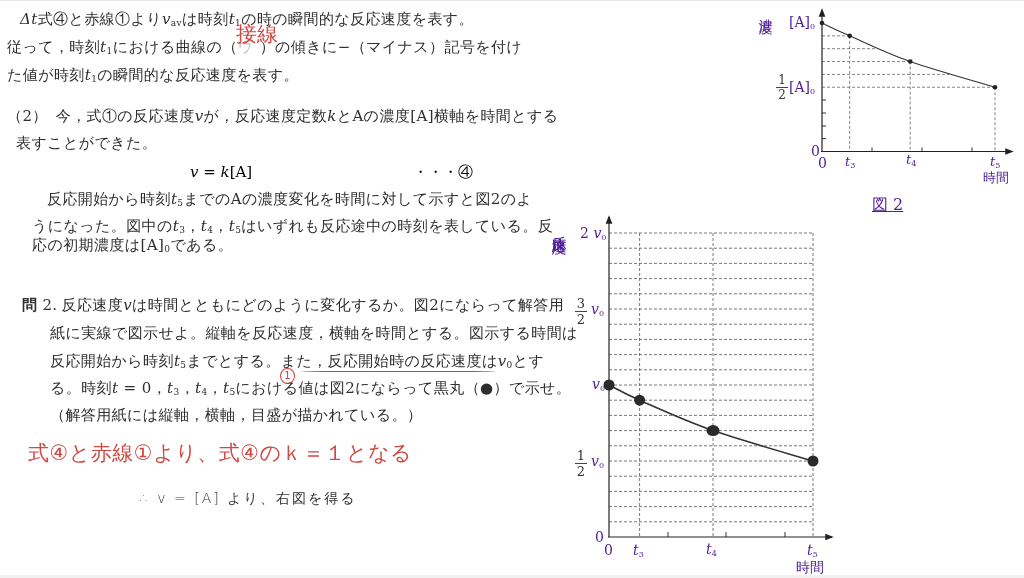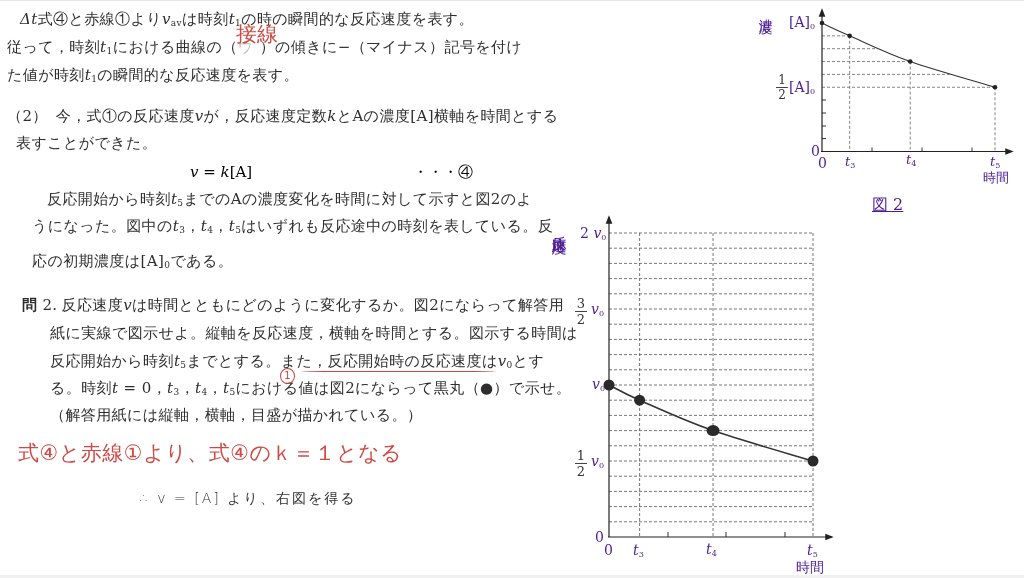--- a/index.html
+++ b/index.html
@@ -70,40 +70,40 @@
 <div class="eq" style="left:190px; top:163px;">
   <i>v</i><span> = </span><i>k</i><span>[A]</span>
 </div>
 <div class="eq" style="left:413px; top:163px;">・・・④</div>
 <div class="line" style="left:47px; top:190px;">
   <span>反応開始から時刻</span><i>t</i><sub>5</sub><span>までのAの濃度変化を時間に対して示すと図2のよ</span>
 </div>
 <div class="line" style="left:32px; top:217px;text-align:center;">
   <span>うになった。図中の</span><i>t</i><sub>3</sub><span>，</span><i>t</i><sub>4</sub><span>，</span><i>t</i><sub>5</sub><span>はいずれも反応途中の時刻を表している。反</span>
 </div>
-<div class="line" style="left:32px; top:252px;">
+<div class="line" style="left:32px; top:236px;">
   <span>応の初期濃度は[A]</span><sub>0</sub><span>である。</span>
 </div>
 
 <div class="line" style="left:22px; top:296px;">
   <span class="bold">問</span><span style="display:inline-block;width:5px;"></span><span>2.</span><span style="display:inline-block;width:4px;"></span><span>反応速度</span><i>v</i><span>は時間とともにどのように変化するか。図2にならって解答用</span>
 </div>
 <div class="line" style="left:50px; top:324px;">紙に実線で図示せよ。縦軸を反応速度，横軸を時間とする。図示する時間は</div>
 <div class="line" style="left:50px; top:352px;">
   <span>反応開始から時刻</span><i>t</i><sub>5</sub><span>までとする。また，</span><span>反応開始時の反応速度は</span><i>v</i><sub>0</sub><span>とす</span>
 </div>
 <div class="line" style="left:50px; top:379px;">
   <span>る。時刻</span><i>t</i><span> = 0，</span><i>t</i><sub>3</sub><span>，</span><i>t</i><sub>4</sub><span>，</span><i>t</i><sub>5</sub><span>における値は図2にならって黒丸（●）で示せ。</span>
 </div>
 <div class="line" style="left:50px; top:406px;">（解答用紙には縦軸，横軸，目盛が描かれている。）</div>
 
 <div class="red-underline" style="left:300px; top:371px; width:197px;"></div>
 <div class="red-circle" style="left:280px; top:368px;">1</div>
 
-<div class="red-overlay" style="left:18px; top:440px; font-size:21px; line-height:26px; letter-spacing:0.5px;">式④と赤線①より、式④のｋ＝１となる</div>
+<div class="red-overlay" style="left:28px; top:440px; font-size:21px; line-height:26px; letter-spacing:0.5px;">式④と赤線①より、式④のｋ＝１となる</div>
 <div class="handwritten" style="left:140px; top:490px;">∴  v = [A]  より、右図を得る</div>
 
 <svg width="1024" height="578">
   <defs>
     <marker id="arr" viewBox="0 0 10 10" refX="8" refY="5" markerWidth="7" markerHeight="7" orient="auto">
       <path d="M0,1 L10,5 L0,9 z" fill="#222"></path>
     </marker>
   </defs>
 
   <g id="fig2">

